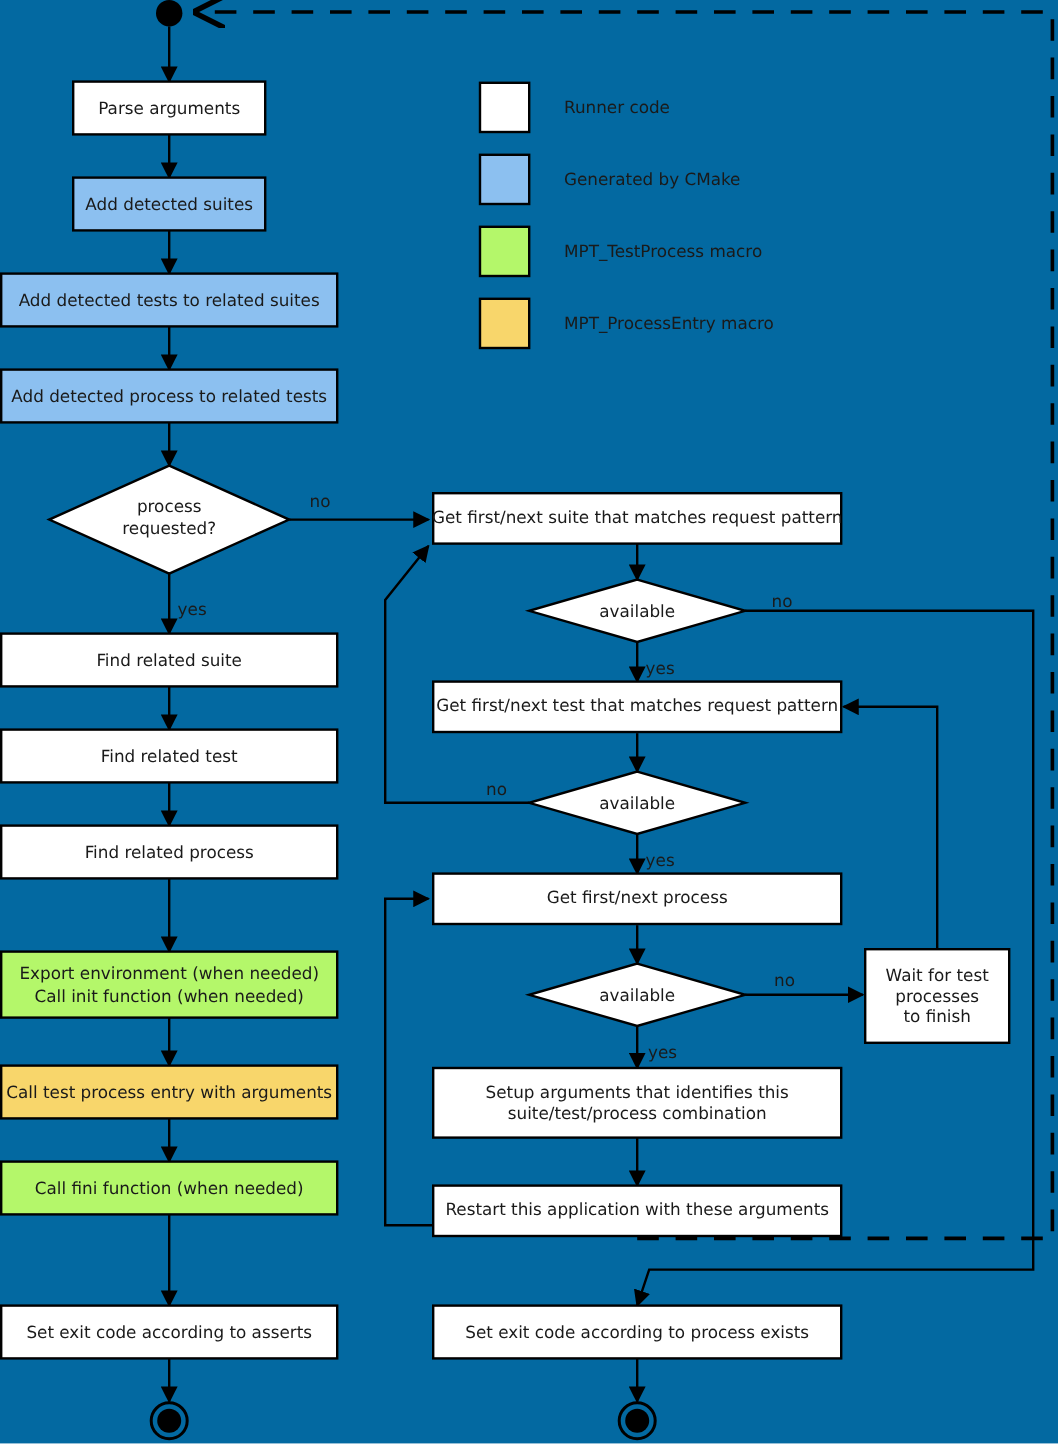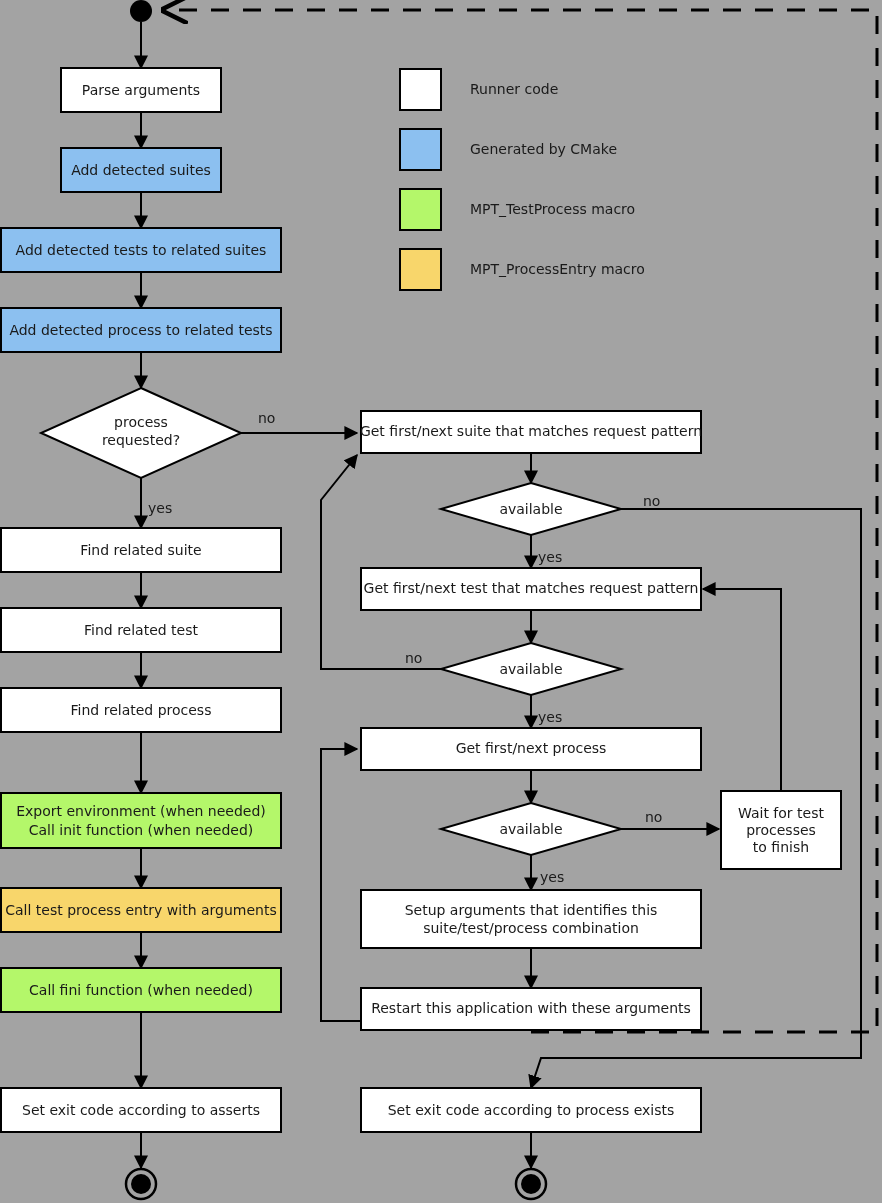--- a/index.html
+++ b/index.html
@@ -4,21 +4,21 @@
 <style>
   html, body {
     margin: 0;
     padding: 0;
     background: #ffffff;
   }
   #canvas-wrap {
     position: relative;
     width: 882px;
     height: 1203px;
-    background: #a3a3a3;
+    background: #0369a1;
     font-family: "DejaVu Sans", sans-serif;
   }
   svg#flow {
     display: block;
     width: 882px;
     height: 1203px;
   }
   .node-rect {
     stroke: #000000;
     stroke-width: 2;

